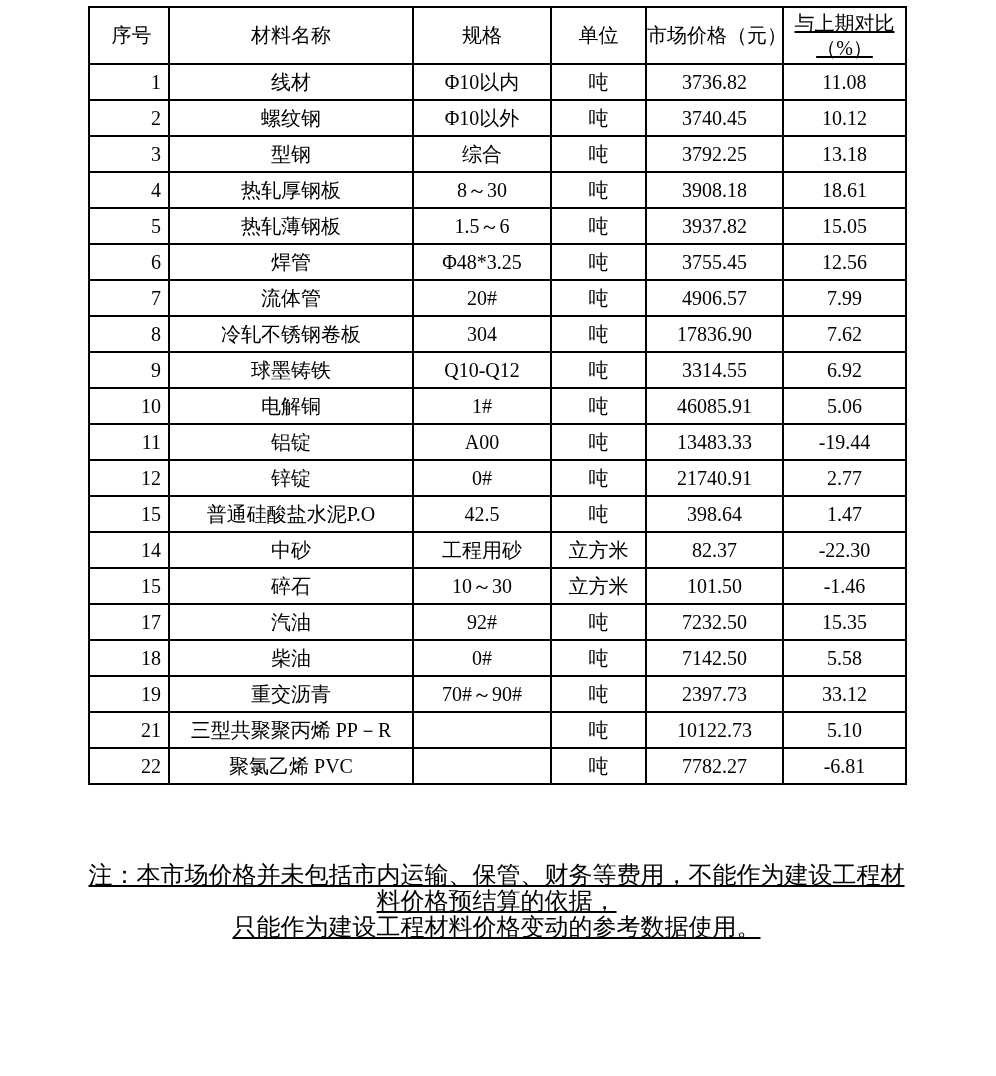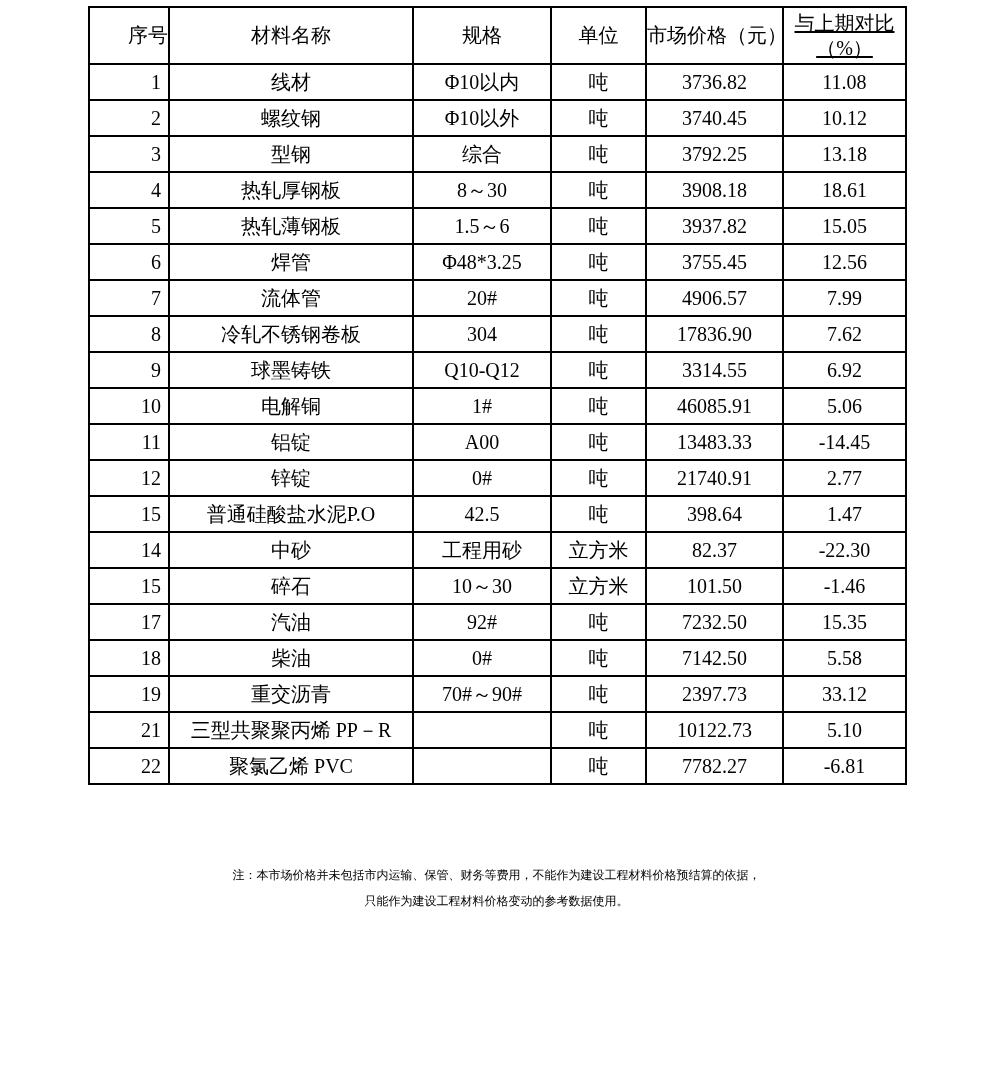--- a/index.html
+++ b/index.html
@@ -23,30 +23,31 @@
     font-size: 20px;
     font-weight: normal;
     text-align: center;
     vertical-align: middle;
     padding: 0;
     overflow: hidden;
     white-space: nowrap;
   }
   .price-table thead tr { height: 57px; }
   .price-table tbody tr { height: 36px; }
-  th.col-no { text-align: right; padding-left: 5px; }
+  th.col-no { text-align: center; padding-left: 5px; }
   td.cell-no { text-align: right; padding-right: 7px; }
   .hdr-two-line { line-height: 25px; text-decoration: underline; }
   .footnote {
     position: absolute;
     left: 88px; top: 862px;
     width: 817px;
-    font-size: 12px;
+    font-size: 24px;
     line-height: 26px;
     text-align: center;
+    text-decoration: underline;
   }
 </style>
 </head>
 <body>
 
 <table class="price-table">
   <colgroup>
     <col style="width:80px">
     <col style="width:244px">
     <col style="width:138px">
@@ -147,21 +148,21 @@
     <td>吨</td>
     <td>46085.91</td>
     <td>5.06</td>
   </tr>
       <tr>
     <td class="cell-no">11</td>
     <td>铝锭</td>
     <td>A00</td>
     <td>吨</td>
     <td>13483.33</td>
-    <td>-14.45</td>
+    <td>-19.44</td>
   </tr>
       <tr>
     <td class="cell-no">12</td>
     <td>锌锭</td>
     <td>0#</td>
     <td>吨</td>
     <td>21740.91</td>
     <td>2.77</td>
   </tr>
       <tr>

